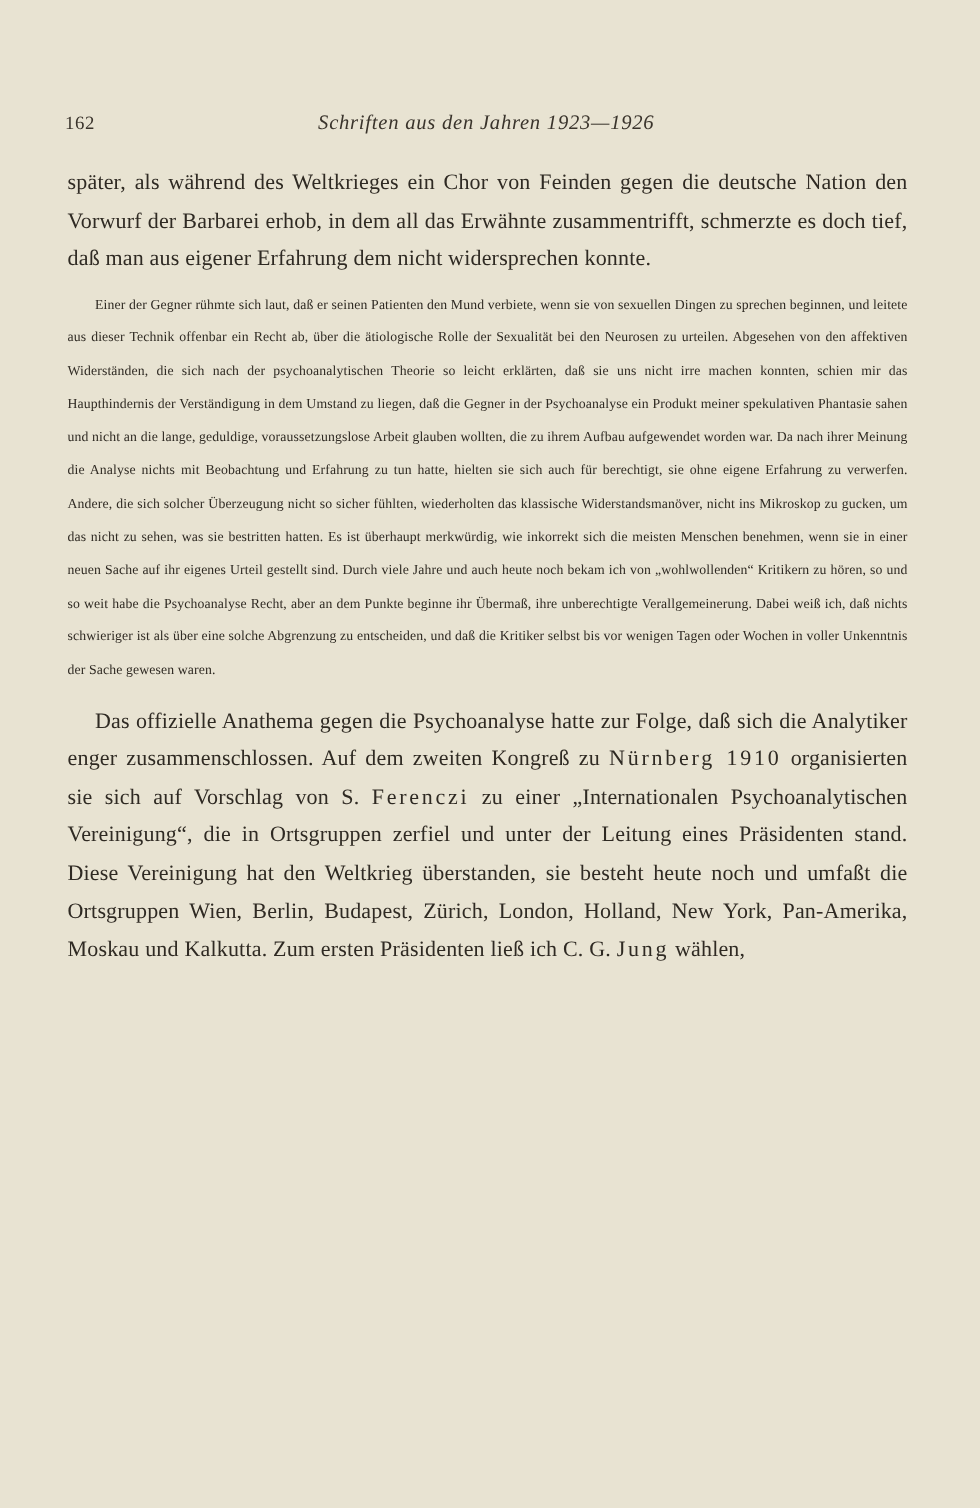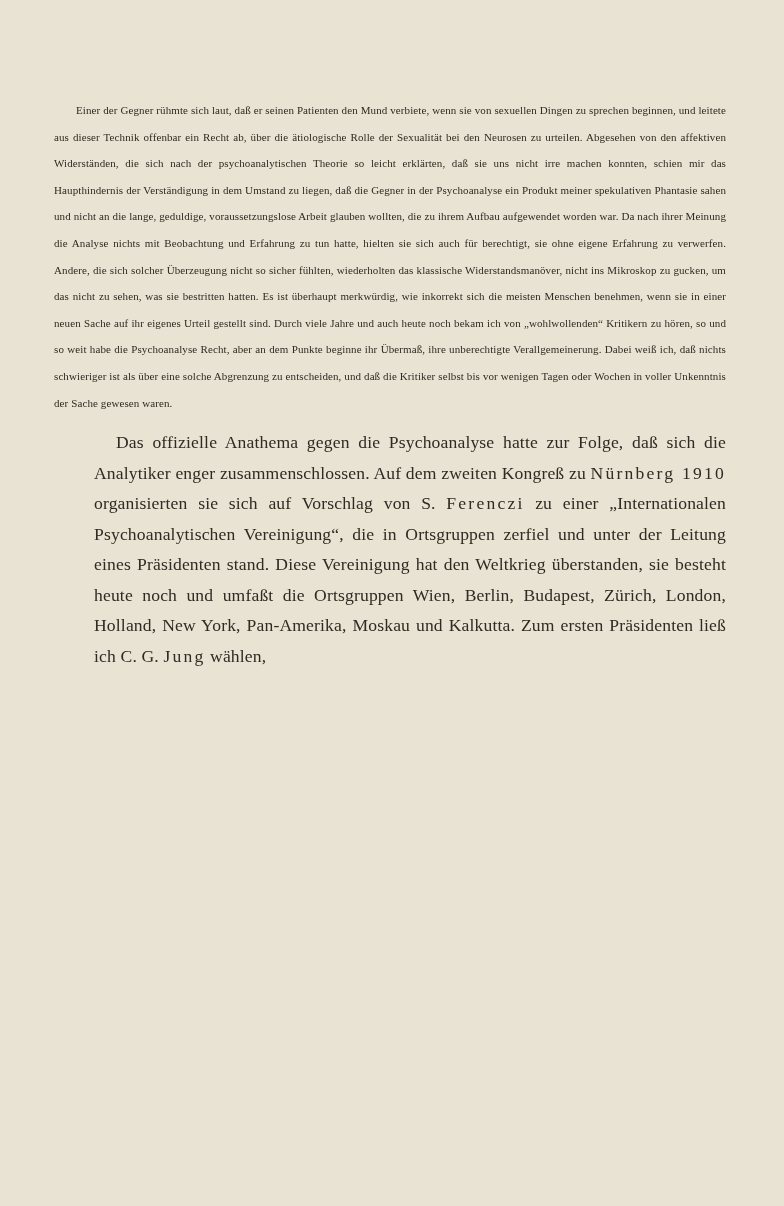--- a/index.html
+++ b/index.html
@@ -64,35 +64,39 @@
     line-height: 26.6px;
     letter-spacing: 0.1px;
     text-indent: 22px;
   }
   p.closing {
     font-size: 17.6px;
     line-height: 30.5px;
     letter-spacing: 0.15px;
     text-indent: 22px;
     margin-top: 11px;
-    margin-left: 40px;
   }
   p.small { margin-top: 9px; }
   .spaced {
     letter-spacing: 2.2px;
   }
 </style>
 </head>
 <body>
 
 <div class="page">
 
+  <div class="header">
+    <div class="folio">162</div>
+    <div class="running-head">Schriften aus den Jahren 1923—1926</div>
+  </div>
 
   <div class="body-text">
 
+    <p class="lead">später, als während des Weltkrieges ein Chor von Feinden gegen die deutsche Nation den Vorwurf der Barbarei erhob, in dem all das Erwähnte zusammentrifft, schmerzte es doch tief, daß man aus eigener Erfahrung dem nicht widersprechen konnte.</p>
 
     <p class="small">Einer der Gegner rühmte sich laut, daß er seinen Patienten den Mund verbiete, wenn sie von sexuellen Dingen zu sprechen beginnen, und leitete aus dieser Technik offenbar ein Recht ab, über die ätiologische Rolle der Sexualität bei den Neurosen zu urteilen. Abgesehen von den affektiven Widerständen, die sich nach der psychoanalytischen Theorie so leicht erklärten, daß sie uns nicht irre machen konnten, schien mir das Haupthindernis der Verständigung in dem Umstand zu liegen, daß die Gegner in der Psychoanalyse ein Produkt meiner spekulativen Phantasie sahen und nicht an die lange, geduldige, voraussetzungslose Arbeit glauben wollten, die zu ihrem Aufbau aufgewendet worden war. Da nach ihrer Meinung die Analyse nichts mit Beobachtung und Erfahrung zu tun hatte, hielten sie sich auch für berechtigt, sie ohne eigene Erfahrung zu verwerfen. Andere, die sich solcher Überzeugung nicht so sicher fühlten, wiederholten das klassische Widerstandsmanöver, nicht ins Mikroskop zu gucken, um das nicht zu sehen, was sie bestritten hatten. Es ist überhaupt merkwürdig, wie inkorrekt sich die meisten Menschen benehmen, wenn sie in einer neuen Sache auf ihr eigenes Urteil gestellt sind. Durch viele Jahre und auch heute noch bekam ich von „wohlwollenden“ Kritikern zu hören, so und so weit habe die Psychoanalyse Recht, aber an dem Punkte beginne ihr Übermaß, ihre unberechtigte Verallgemeinerung. Dabei weiß ich, daß nichts schwieriger ist als über eine solche Abgrenzung zu entscheiden, und daß die Kritiker selbst bis vor wenigen Tagen oder Wochen in voller Unkenntnis der Sache gewesen waren.</p>
 
     <p class="closing"><span>Das offizielle Anathema gegen die Psychoanalyse hatte zur Folge, daß sich die Analytiker enger zusammenschlossen. Auf dem zweiten Kongreß zu </span><span class="spaced">Nürnberg 1910</span><span> organisierten sie sich auf Vorschlag von S. </span><span class="spaced">Ferenczi</span><span> zu einer „Internationalen Psychoanalytischen Vereinigung“, die in Ortsgruppen zerfiel und unter der Leitung eines Präsidenten stand. Diese Vereinigung hat den Weltkrieg überstanden, sie besteht heute noch und umfaßt die Ortsgruppen Wien, Berlin, Budapest, Zürich, London, Holland, New York, Pan-Amerika, Moskau und Kalkutta. Zum ersten Präsidenten ließ ich C. G. </span><span class="spaced">Jung</span><span> wählen,</span></p>
 
   </div>
 
 </div>
 
 </body></html>

